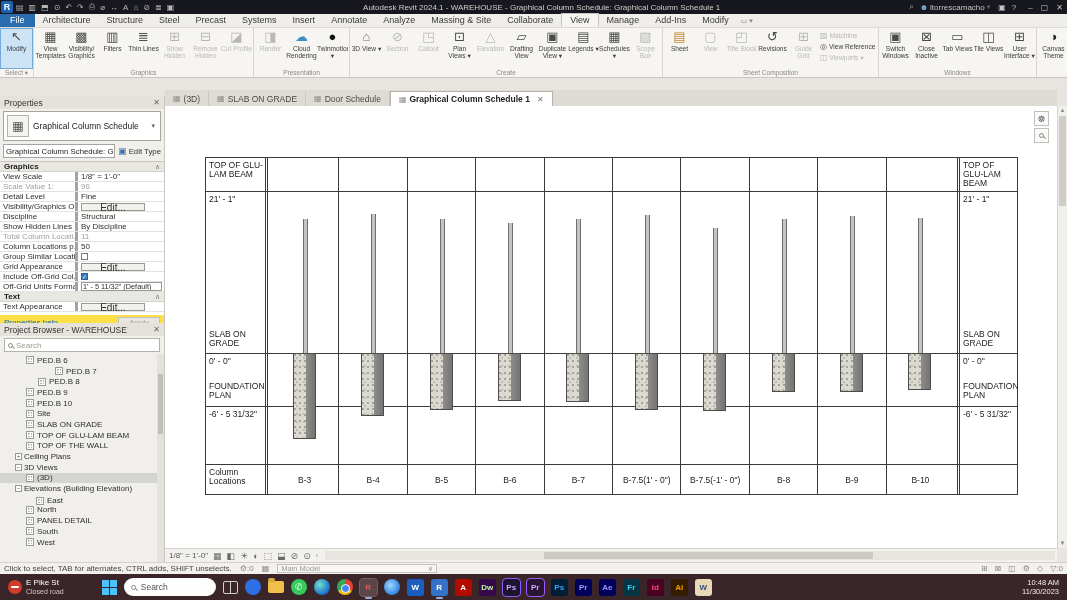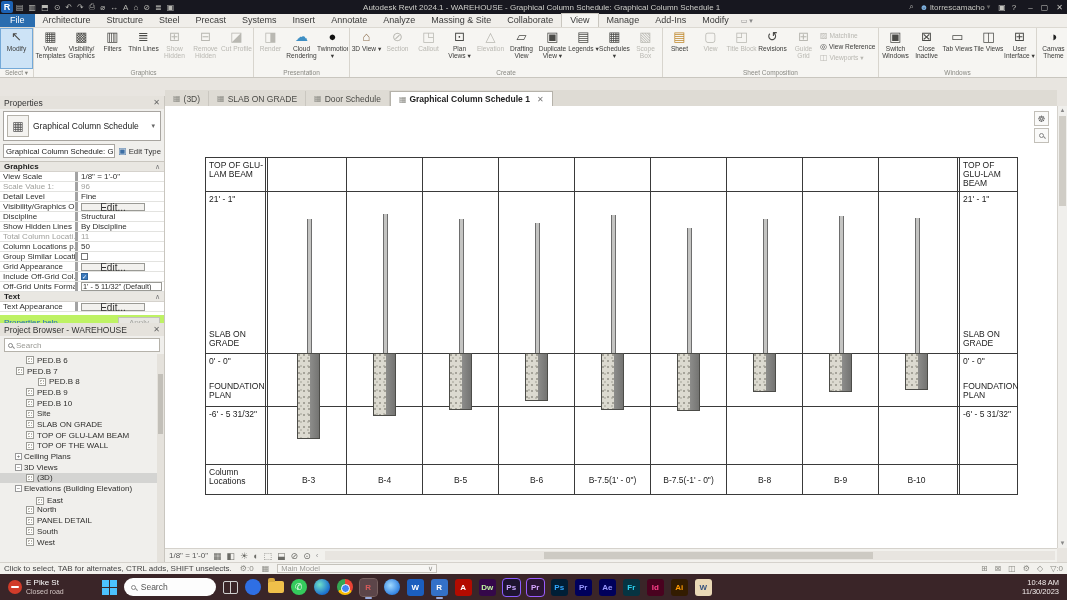--- a/index.html
+++ b/index.html
@@ -64,21 +64,21 @@
   .prow{display:flex;height:10px;border-bottom:1px solid #e3e3e0;align-items:center;}
   .prow .pname{width:78px;padding-left:3px;border-right:3px solid #a3a3a3;white-space:nowrap;overflow:hidden;color:#2e2e2c;}
   .prow .pval{flex:1;padding-left:3px;white-space:nowrap;overflow:hidden;color:#2e2e2c;display:flex;align-items:center;}
   .prow.dis .pname,.prow.dis .pval{color:#a0a09c;}
   .prow.sect{background:#e9e7e2;font-weight:bold;color:#222;justify-content:space-between;padding:0 4px;border-bottom:1px solid #d5d2cc;}
   .prow.sect .chev{font-weight:normal;color:#777;font-size:7px;}
   .pbtn{border:1px solid #9a9a95;background:#f2f1ee;font-size:10px;width:64px;height:8px;line-height:7px;text-align:center;color:#333;}
   .pcheck{width:7px;height:7px;border:1px solid #777;background:#fff;display:inline-block;}
   .pcheck.on{background:#3b7abd;border-color:#2f639a;color:#fff;font-size:6px;line-height:7px;text-align:center;}
   .pfield{border:1px solid #9a9a95;background:#fff;font-size:7.3px;height:9px;line-height:8px;padding:0 1px;white-space:nowrap;overflow:hidden;flex:1;margin-right:2px;}
-  #prop-bottom{height:14px;display:flex;align-items:center;justify-content:space-between;padding:0 4px;background:#bef264;}
+  #prop-bottom{height:14px;display:flex;align-items:center;justify-content:space-between;padding:0 4px;background:#fde047;}
   #props-help{color:#1a66c0;text-decoration:underline;font-size:8px;}
   #apply-btn{border:1px solid #c2c2bc;background:#e7e6e2;color:#a5a5a0;font-size:8px;padding:0 10px;height:11px;line-height:10px;}
 
   #browser{left:0;top:323px;width:165px;height:239px;background:#f0efec;border-right:1px solid #c9c6bf;display:flex;flex-direction:column;overflow:hidden;}
   #search-box{margin:2px 4px;height:14px;background:#fff;border:1px solid #b5b2aa;display:flex;align-items:center;gap:3px;padding:0 3px;}
   #search-box .ph{color:#9a9a95;font-size:8px;}
   .mag{width:5px;height:5px;border:1px solid #888;border-radius:50%;position:relative;flex:none;}
   .mag::after{content:'';position:absolute;width:3px;height:1px;background:#888;transform:rotate(45deg);right:-3px;bottom:-1px;}
   #tree{flex:1;position:relative;overflow:hidden;background:#f0efec;padding-top:1px;}
   .titem{display:flex;align-items:center;height:10.7px;font-size:8px;color:#2e2e2c;white-space:nowrap;}
@@ -514,21 +514,21 @@
   </div>
   <div id="search-box">
     <span class="mag"></span>
     <span class="ph">Search</span>
   </div>
   <div id="tree">
     <div class="titem" style="padding-left: 26px;">
         <span class="tico"></span>
         <span>PED.B 6</span>
       </div>
-      <div class="titem" style="padding-left: 16px;">
+      <div class="titem" style="padding-left: 26px; margin-left: 29px;">
         <span class="tico"></span>
         <span>PED.B 7</span>
       </div>
       <div class="titem" style="padding-left: 38px;">
         <span class="tico"></span>
         <span>PED.B 8</span>
       </div>
       <div class="titem" style="padding-left: 26px;">
         <span class="tico"></span>
         <span>PED.B 9</span>
@@ -639,20 +639,28 @@
           </div>
           <div class="loclabel">B-5</div>
         </div>
         <div class="bay">
           <div class="steel" style="top: 65px; height: 130px;"></div>
           <div class="pier" style="top: 195px; height: 48px;">
             <div class="plight"></div>
             <div class="pdark"></div>
           </div>
           <div class="loclabel">B-6</div>
+        </div>
+        <div class="bay">
+          <div class="steel" style="top: 61px; height: 134px;"></div>
+          <div class="pier" style="top: 195px; height: 49px;">
+            <div class="plight"></div>
+            <div class="pdark"></div>
+          </div>
+          <div class="loclabel">B-7</div>
         </div>
         <div class="bay">
           <div class="steel" style="top: 57px; height: 138px;"></div>
           <div class="pier" style="top: 195px; height: 57px;">
             <div class="plight"></div>
             <div class="pdark"></div>
           </div>
           <div class="loclabel">B-7.5(1' - 0")</div>
         </div>
         <div class="bay">

